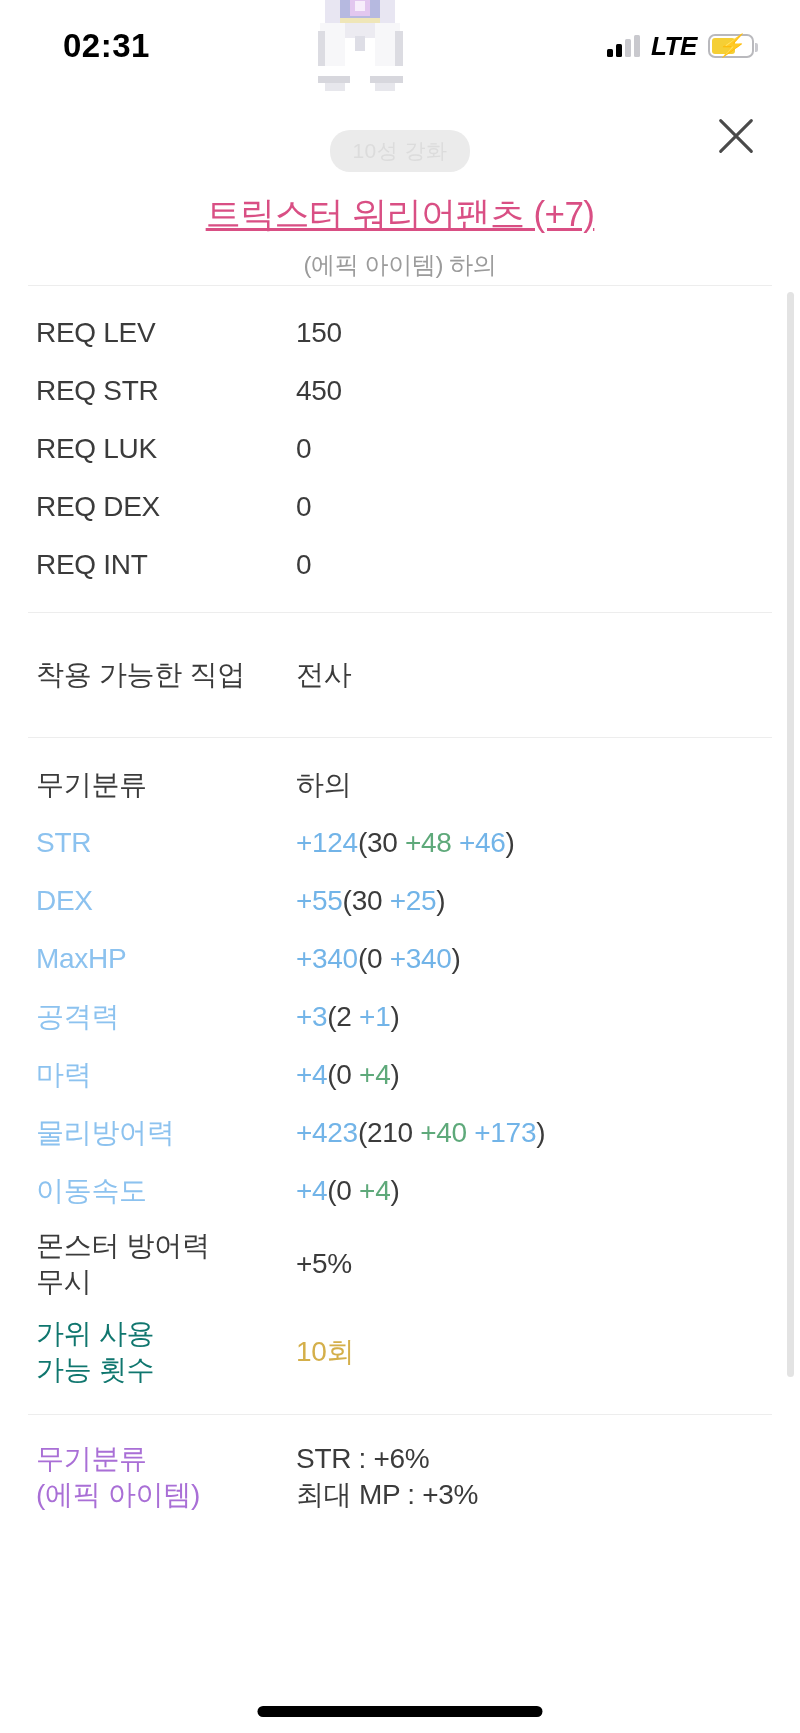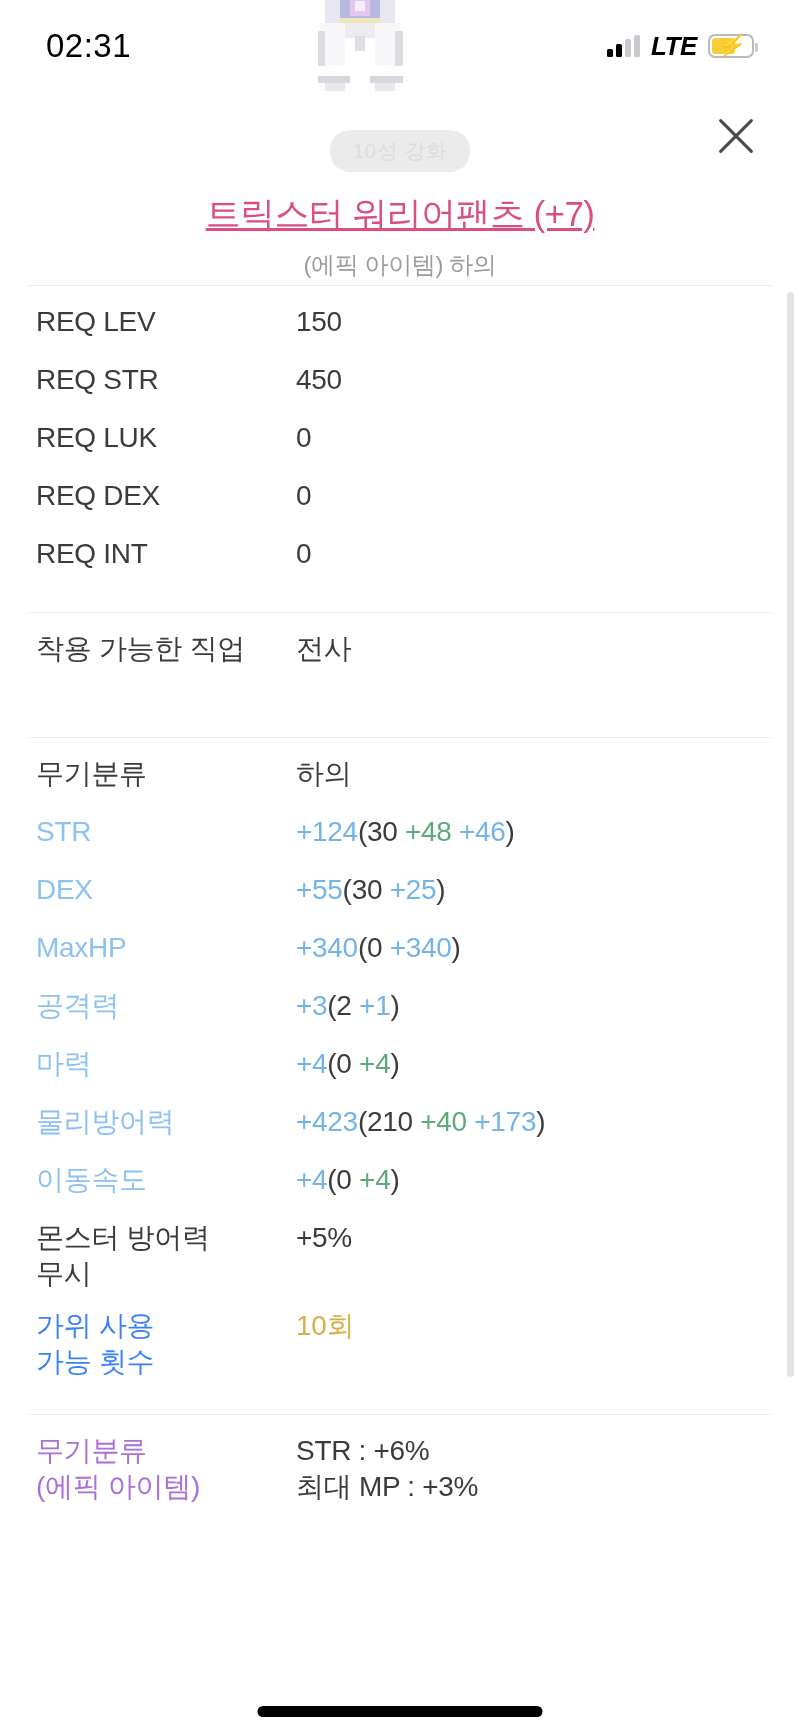--- a/index.html
+++ b/index.html
@@ -17,22 +17,22 @@
 
   
   .statusbar {
     position: absolute; top: 0; left: 0;
     width: 800px; height: 92px;
     display: flex; align-items: center;
     justify-content: space-between;
     padding: 0 46px 0 46px;
   }
   .status-time {
-    font-size: 33px; font-weight: normal;
-    color: #000; letter-spacing: 0.5px;
+    font-size: 33px; font-weight: bold;
+    color: #000; letter-spacing: 0.5px; margin-left: 17px;
   }
   .status-right {
     display: flex; align-items: center; gap: 11px; font-style: italic;
   }
   .signal { display: flex; align-items: flex-end; gap: 3px; height: 22px; }
   .signal i { width: 6px; border-radius: 1.5px; background: #c9c9ce; display:block; }
   .signal i.on { background: #000; }
   .signal i:nth-child(1) { height: 8px; }
   .signal i:nth-child(2) { height: 13px; }
   .signal i:nth-child(3) { height: 18px; }
@@ -98,37 +98,37 @@
   }
 
   
   .content {
     position:absolute; top: 285px; left: 0;
     width: 800px;
   }
   .sect { padding: 0 36px; }
   .divider { height:1px; background:#ededed; margin: 0 28px; }
   .row {
-    display:flex; 
+    display:flex; align-items:center;
     min-height: 58px;
     padding: 0 0;
   }
   .row .k {
     width: 260px; flex: none;
     font-size: 28px; color: #3b3b3b;
     letter-spacing: -0.3px; line-height: 1.28;
   }
   .row .v {
     font-size: 28px; color: #3b3b3b;
     letter-spacing: -0.3px; line-height: 1.28;
   }
   .row.tall { min-height: 88px; }
 
   .k.blue { color: #8cc2ef; }
-  .k.gold { color: #3b82f6; }
+  .k.gold { color: #0f766e; }
   .k.purple { color: #a96fd6; }
   .v.gold { color: #d4af4a; }
   .b { color: #72b4e8; }
   .g { color: #5ea97a; }
   .d { color: #3b3b3b; }
 
   .group-pad-top { padding-top: 18px; }
   .group-pad-bot { padding-bottom: 18px; }
   .multiline { white-space: pre-line; }
 

